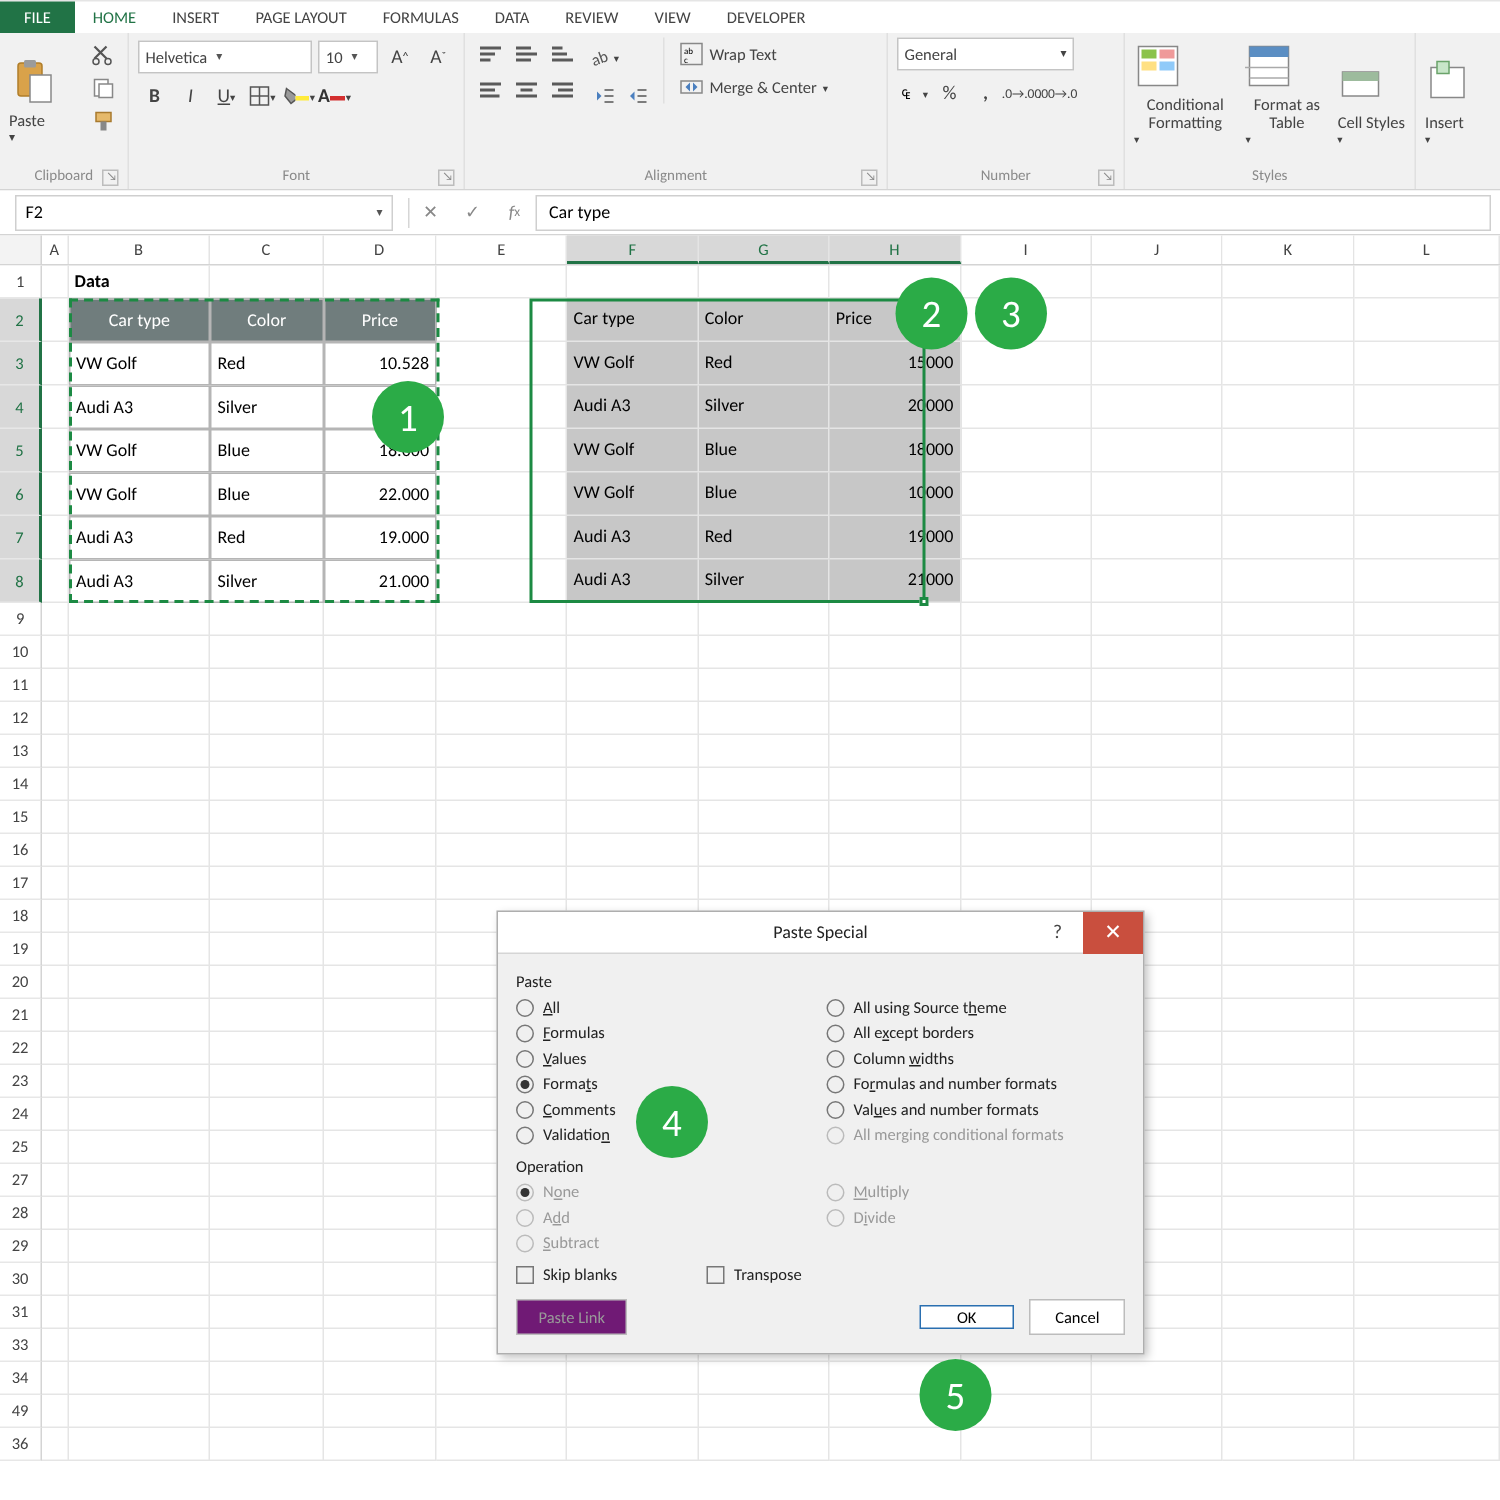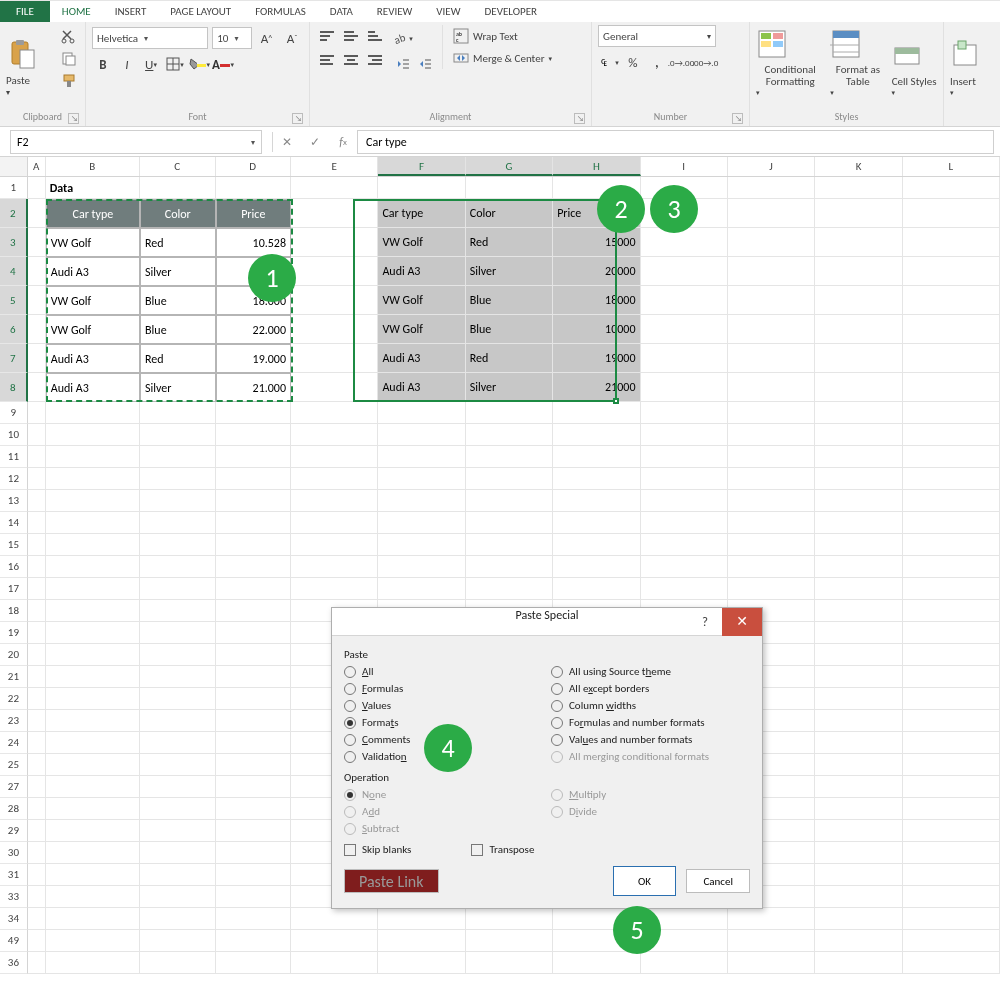--- a/index.html
+++ b/index.html
@@ -72,36 +72,36 @@
   
   .dest{background:#c7c7c7;}
   .dest-border{position:absolute;border:2px solid #1c8a43;pointer-events:none;}
   .dest-corner{position:absolute;width:6px;height:6px;background:#fff;border:2px solid #1c8a43;pointer-events:none;}
 
   
   .callout{position:absolute;width:48px;height:48px;border-radius:50%;background:#2bab47;color:#fff;display:flex;align-items:center;justify-content:center;font-size:26px;font-weight:normal;z-index:50;}
 
   
   .dialog{position:absolute;left:331px;top:607px;width:432px;background:#f0f0f0;border:1px solid #aeaeae;box-shadow:2px 2px 6px rgba(0,0,0,.25);font-size:11px;color:#222;z-index:40;}
-  .dlg-title{background:#fff;height:28px;display:flex;align-items:flex-start;justify-content:center;border-bottom:1px solid #d5d5d5;position:relative;font-size:12px;}
+  .dlg-title{background:#fff;height:28px;display:flex;align-items:center;justify-content:center;border-bottom:1px solid #d5d5d5;position:relative;font-size:12px;}
   .dlg-title .q{position:absolute;right:40px;top:0;width:34px;height:28px;text-align:center;line-height:28px;font-size:13px;color:#444;}
   .dlg-title .x{position:absolute;right:0;top:0;width:40px;height:28px;background:#c94f3e;color:#fff;text-align:center;line-height:28px;font-size:14px;}
   .dlg-body{padding:8px 12px 12px;}
   .sect-label{font-size:11px;margin:4px 0 4px 0;}
   .opts{display:grid;grid-template-columns:1fr 1fr;gap:4px 8px;margin-bottom:8px;}
   .opt{display:flex;align-items:center;gap:6px;}
   .radio{width:12px;height:12px;border:1px solid #777;border-radius:50%;display:inline-flex;align-items:center;justify-content:center;}
   .radio.on::after{content:"";width:6px;height:6px;background:#333;border-radius:50%;}
   .radio.dis{border-color:#bbb;}
   .opt.dis{color:#999;}
   .opt u{text-decoration:underline;}
   .cbox{width:12px;height:12px;border:1px solid #777;}
   .dlg-foot{display:flex;justify-content:space-between;align-items:center;margin-top:10px;}
-  .pbtn{border:1px solid #bcbcbc;background:#7f1d1d;height:24px;padding:0 14px;font-size:16px;color:#999;}
-  .okbtn{border:1px solid #2a6fb0;background:#fff;height:30px;padding:0 24px;font-size:11px;margin-right:8px;}
+  .pbtn{border:1px solid #bcbcbc;background:#701a75;height:24px;padding:0 14px;font-size:11px;color:#999;}
+  .okbtn{border:1px solid #2a6fb0;background:#fff;height:16px;padding:0 24px;font-size:11px;margin-right:8px;}
   .cancelbtn{border:1px solid #bcbcbc;background:#fff;height:24px;padding:0 16px;font-size:11px;}
 
   
   .wA{width:18px;} .wB{width:95px;} .wC{width:76px;} .wD{width:76px;} .wE{width:88px;}
   .wF{width:88px;} .wG{width:88px;} .wH{width:88px;} .wI{width:88px;} .wJ{width:88px;}
   .wK{width:88px;} .wL{width:98px;}
 
   
   svg{display:block;}
 </style>

